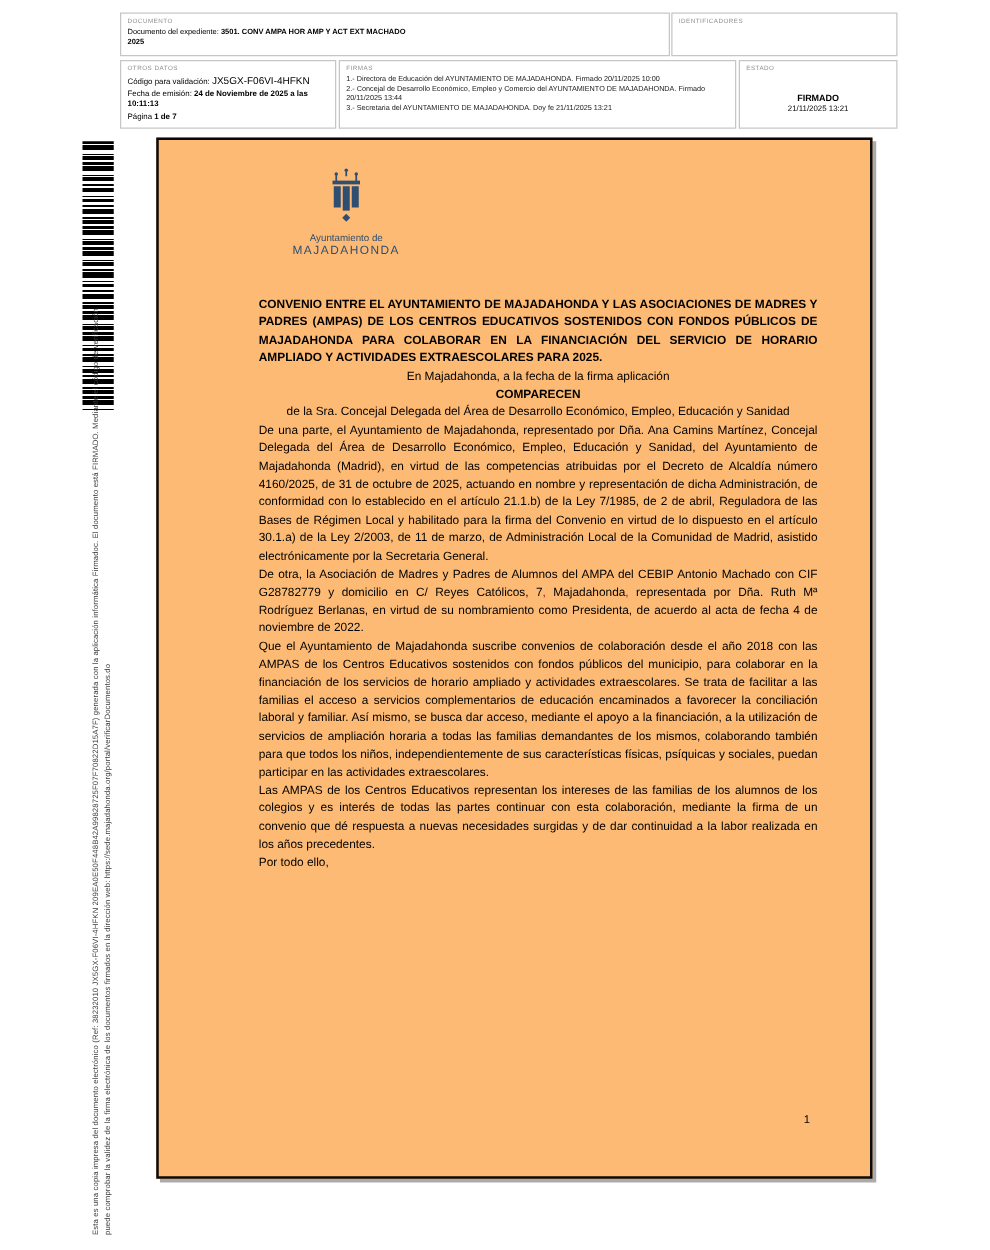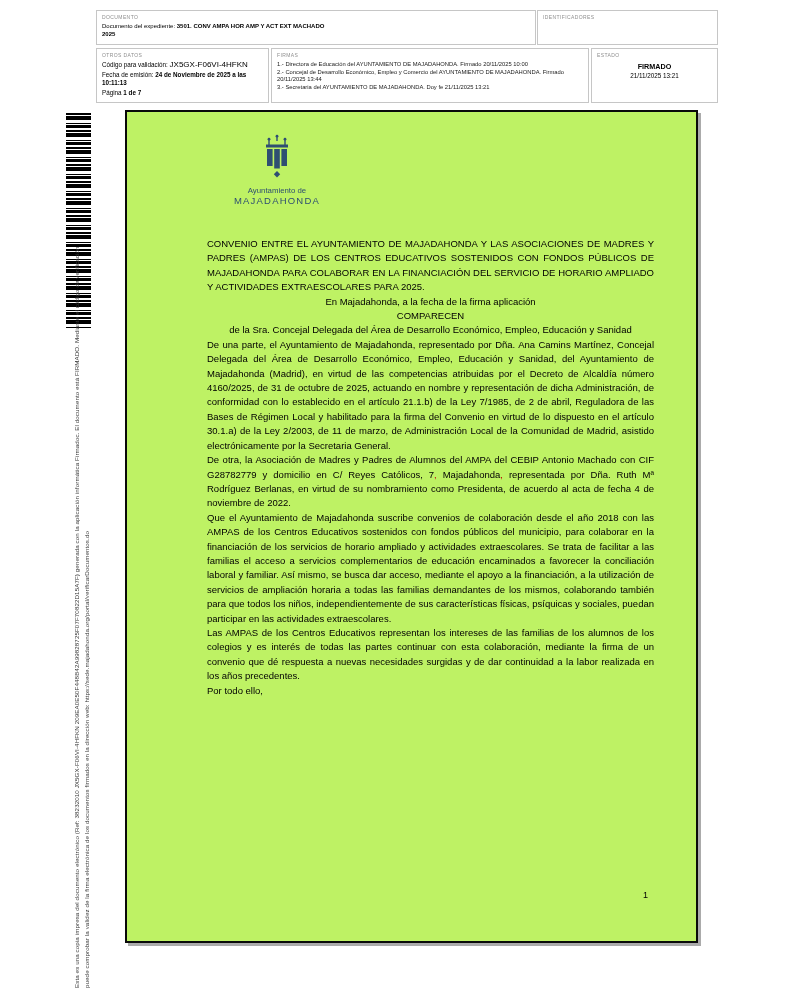--- a/index.html
+++ b/index.html
@@ -15,53 +15,53 @@
   .box-ident{left:537px;top:10px;width:181px;height:35px;}
   .box-otros{left:96px;top:48px;width:173px;height:55px;}
   .box-firmas{left:271px;top:48px;width:318px;height:55px;}
   .box-estado{left:591px;top:48px;width:127px;height:55px;text-align:center;}
   .doc-line{margin:0;font-size:6px;line-height:7.5px;width:230px;}
   .doc-line b{font-size:6px;}
   .otros-line{margin:0 0 1px 0;font-size:6.3px;line-height:8.5px;}
   .otros-line .val{font-weight:bold;}
   .code-val{font-weight:normal;font-size:8px;}
   .firma-item{margin:0;font-size:5.8px;line-height:7.6px;color:#222;}
-  .estado-status{font-size:7.2px;font-weight:bold;margin-top:4px;}
+  .estado-status{font-size:7.2px;font-weight:bold;margin-top:16px;}
   .estado-date{font-size:6.3px;margin-top:1px;}
   
   .barcode{
     position:absolute;left:66px;top:113px;width:25px;height:215px;
     background:repeating-linear-gradient(180deg,
       #000 0px,#000 2px,#fff 2px,#fff 3px,
       #000 3px,#000 7px,#fff 7px,#fff 10px,
       #000 10px,#000 11px,#fff 11px,#fff 12px,
       #000 12px,#000 15px,#fff 15px,#fff 17px);
   }
   .vtext{
     position:absolute;transform-origin:0 0;transform:rotate(-90deg);
     white-space:nowrap;font-size:6.2px;color:#3a3a3a;letter-spacing:.1px;
   }
   .vtext1{left:73px;top:988px;}
   .vtext2{left:83px;top:988px;}
   
   .page{
     position:absolute;left:125px;top:110px;width:573px;height:833px;
-    background:#bef264;border:2px solid #0a0a0a;box-sizing:border-box;
+    background:#fdba74;border:2px solid #0a0a0a;box-sizing:border-box;
     box-shadow:3px 3px 0 #ababab;
     padding-left:44px;
   }
   .logo{position:absolute;left:80px;top:22px;width:140px;text-align:center;color:#2f4f72;}
   .logo svg{display:block;margin:0 auto 4px auto;}
   .logo-l1{font-size:7.8px;line-height:9px;}
   .logo-l2{font-size:9.5px;letter-spacing:1.2px;line-height:11px;}
   .body-text{position:absolute;left:80px;top:125px;width:447px;font-size:9.5px;line-height:14.4px;}
   .body-text p{margin:0;}
   .just{text-align:justify;}
   .center{text-align:center;}
-  .bold{font-weight:normal;}
+  .bold{font-weight:bold;}
   .title{margin-bottom:0;}
   .place1{margin-top:5px;}
   .h-comparecen{margin-top:10px;margin-bottom:15px;}
   .para2{margin-top:0;}
   .h-exponen{margin-top:17px;margin-bottom:19px;}
   .para4{margin-top:14px;}
   .para5{margin-top:25px;}
   .red{color:#c00000;}
   .pagenum{position:absolute;right:48px;top:778px;font-size:9px;}
 </style>

